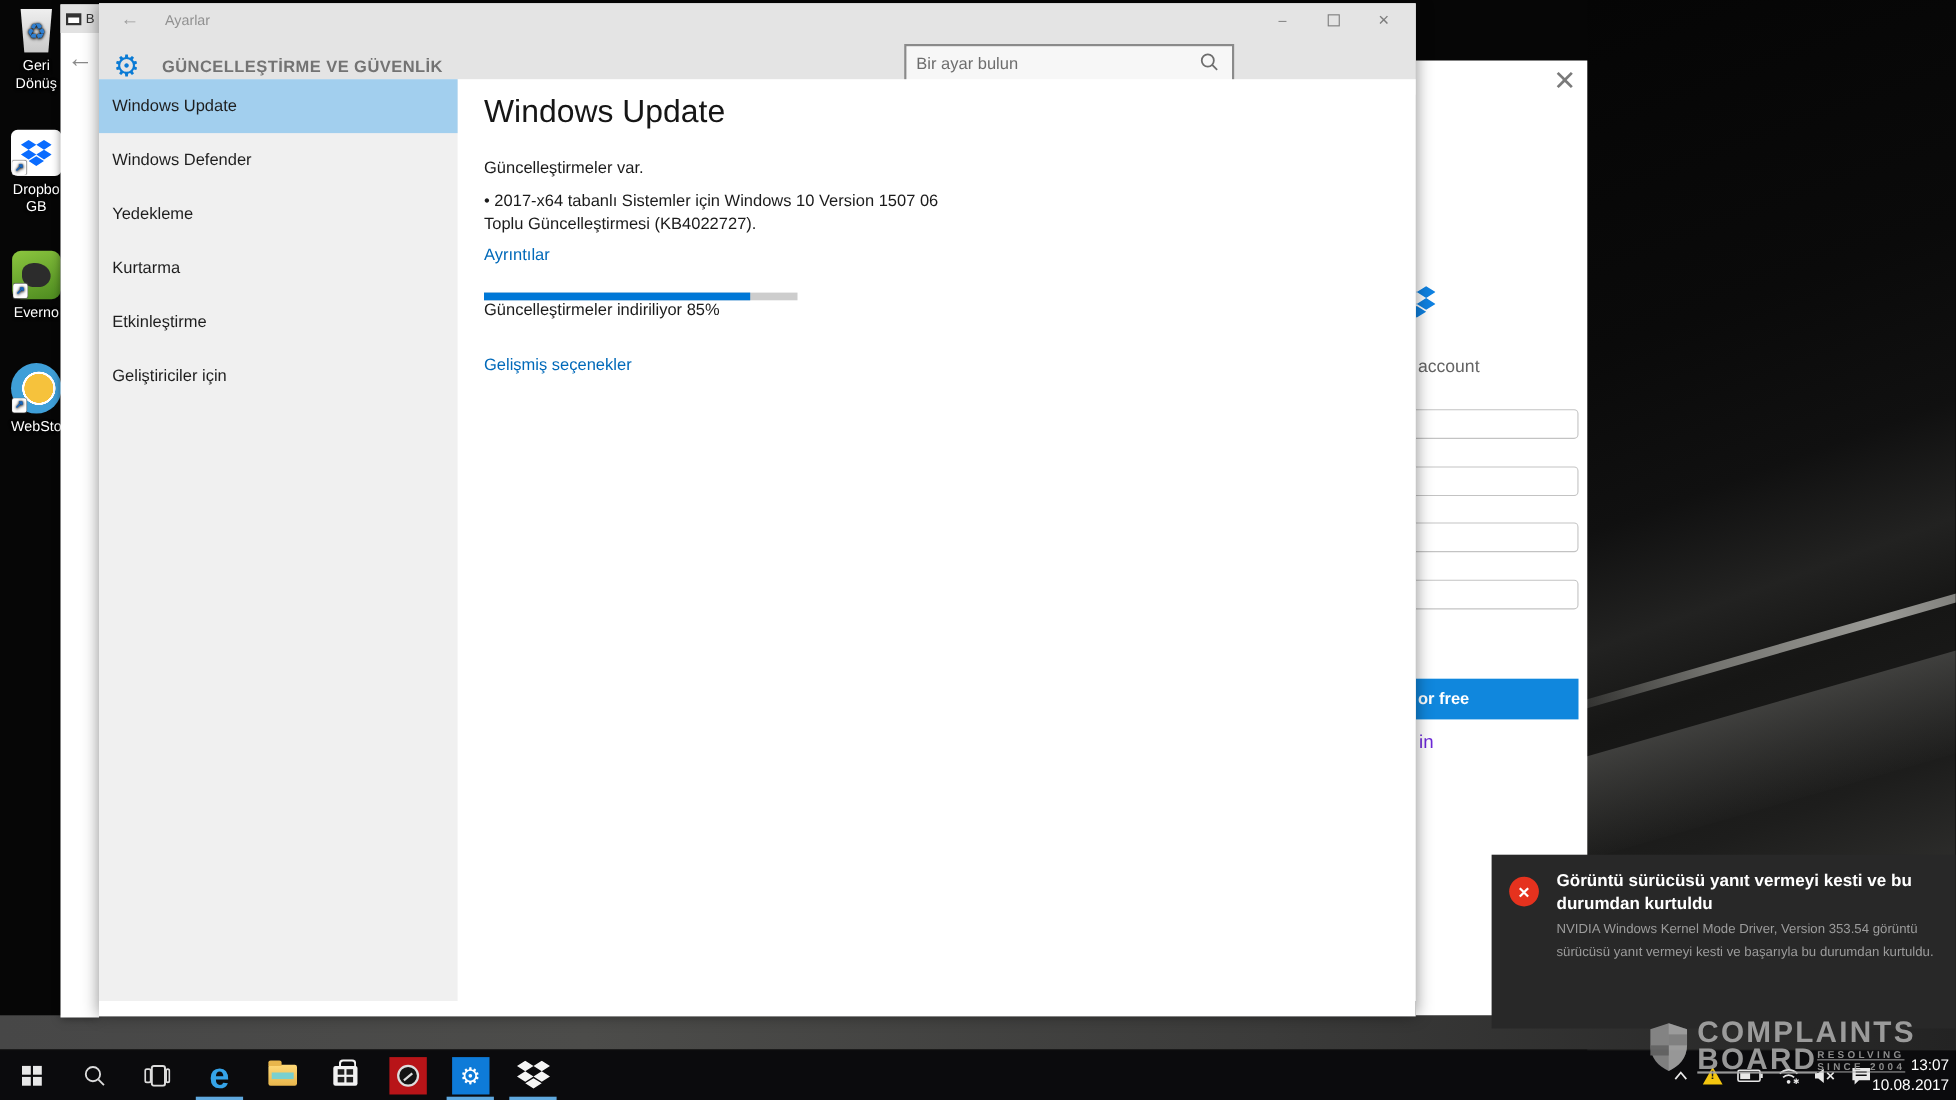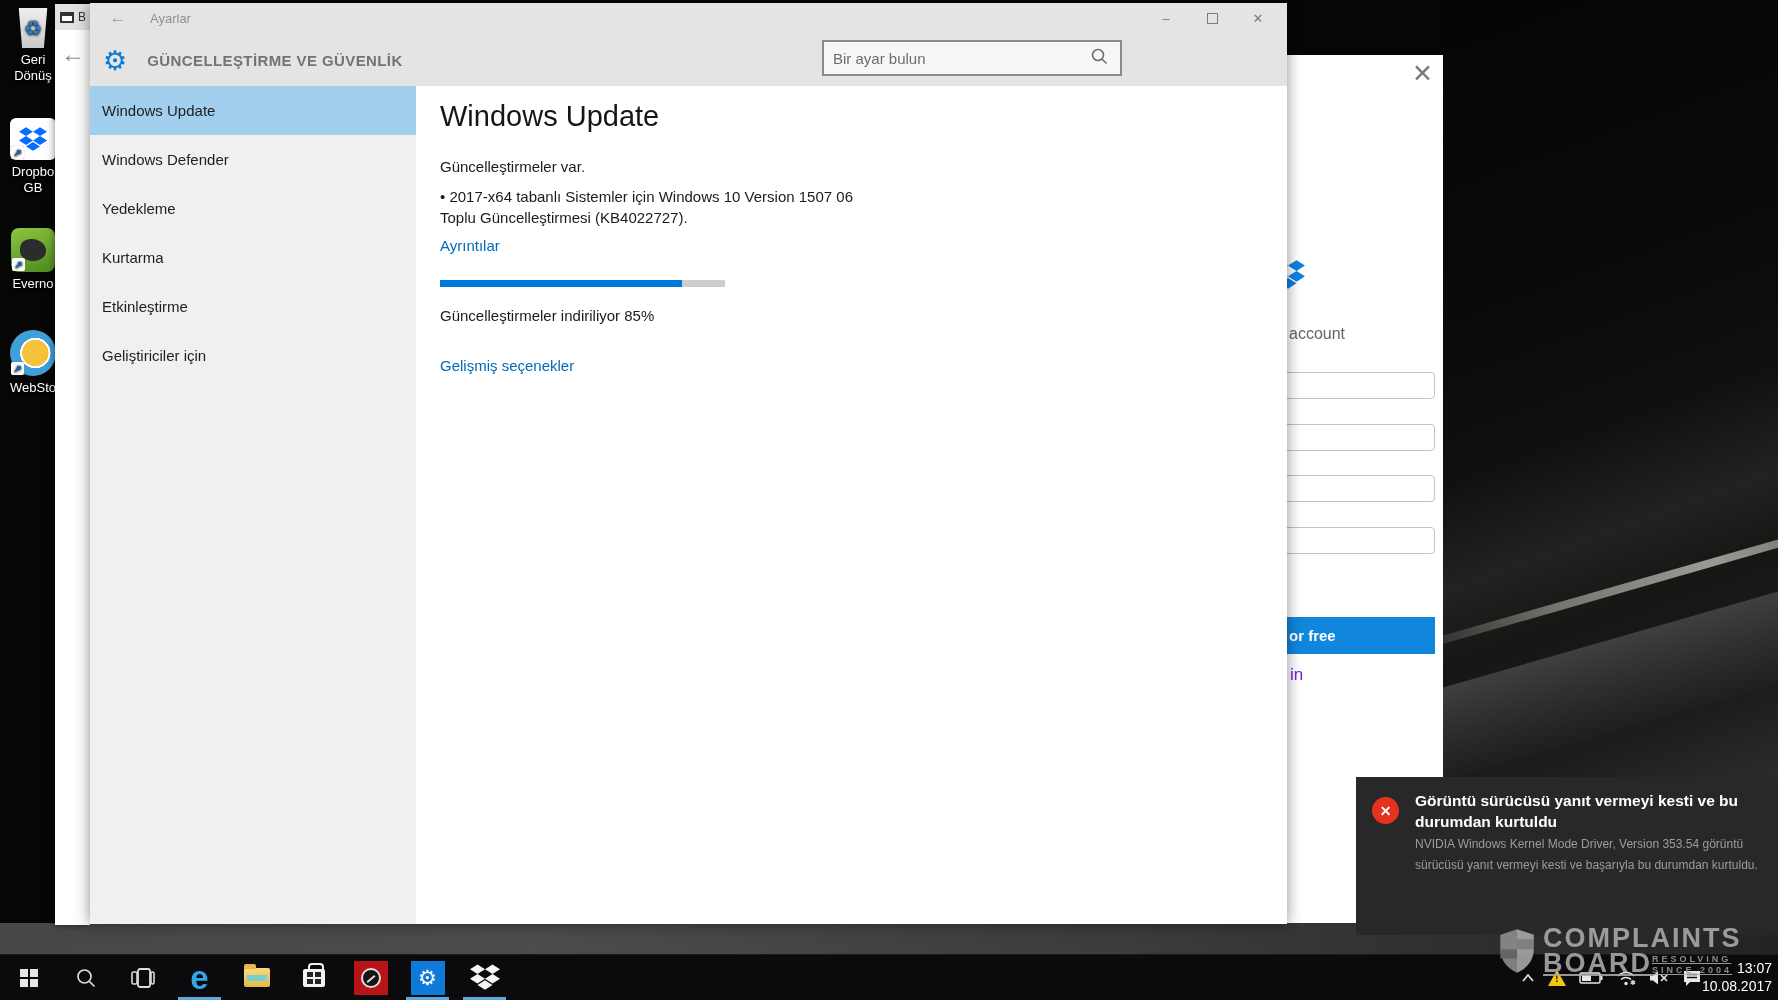--- a/index.html
+++ b/index.html
@@ -52,32 +52,32 @@
   .tb-ctl.max span { display:block; width:11px; height:11px; border:1px solid #7c7c7c; }
   .hdr-row { position:absolute; left:0; top:34px; width:100%; height:46px; display:flex; align-items:center; }
   .hdr-gear { margin-left:13px; color:#0a7bd5; font-size:27px; font-family:"DejaVu Sans", sans-serif; line-height:1; }
   .hdr-title { margin-left:20px; font-size:15px; font-weight:bold; letter-spacing:.4px; color:#737373; }
   .search-box { position:absolute; left:732px; top:37px; width:300px; height:36px; background:#f7f7f7;
     border:2px solid #8a8a8a; display:flex; align-items:center; }
   .search-box input { flex:1; border:none; outline:none; background:transparent; font-size:15px; color:#444;
     padding-left:9px; font-family:"Liberation Sans", sans-serif; }
   .search-box input::placeholder { color:#6d6d6d; opacity:1; }
   .search-ico { width:30px; color:#6d6d6d; }
-  .win-body { position:absolute; left:0; top:83px; width:100%; height:838px; display:flex; background:#fff; }
+  .win-body { position:absolute; left:0; top:69px; width:100%; height:838px; display:flex; background:#fff; }
   .sidebar { width:326px; background:#f0f0f0; height:100%; }
   .side-item { height:49px; display:flex; align-items:center; padding-left:12px; font-size:15px; color:#1e1e1e; }
   .side-item.selected { background:#a2cfee; }
   .content { flex:1; padding:14px 0 0 24px; }
   .c-title { font-size:29px; font-weight:300; color:#161616; }
   .c-status { margin-top:25px; font-size:15px; color:#1b1b1b; }
   .c-item { margin-top:11px; font-size:15px; color:#1b1b1b; width:428px; line-height:21px; }
   .c-link { margin-top:9px; font-size:15px; color:#0069b9; }
   .progress { margin-top:26px; width:285px; height:7px; background:#cdcdcd; }
   .progress-fill { height:100%; background:#0078d7; }
-  .c-downloading { margin-top:20px; font-size:15px; color:#1b1b1b; }
+  .c-downloading { font-size:15px; color:#1b1b1b; }
   .c-adv { margin-top:33px; font-size:15px; color:#0069b9; }
 
   
   .dbx { left:1287px; top:55px; width:156px; height:868px; background:#fff; overflow:hidden; z-index:2; }
   .dbx-close { position:absolute; right:10px; top:4px; color:#7a7a7a; font-size:25px; }
   .dbx-logo { position:absolute; left:-16px; top:205px; }
   .dbx-heading { position:absolute; left:2px; top:270px; font-size:16px; color:#636363; }
   .dbx-field { position:absolute; left:-58px; width:206px; height:27px; background:#fff;
     border:1px solid #c3c3c3; border-radius:4px; }
   .dbx-btn { position:absolute; left:-58px; top:562px; width:206px; height:37px; background:#1087dd; border:none;
@@ -109,21 +109,21 @@
   .red-tile i::after { content:""; position:absolute; left:3px; top:8px; width:10px; height:2px; background:#ddd; transform:rotate(-40deg); }
   .set-tile { width:34px; height:34px; background:#0e7bd8; display:flex; align-items:center; justify-content:center;
     color:#fff; font-size:21px; font-family:"DejaVu Sans", sans-serif; }
   .tray { position:absolute; right:76px; top:0; height:45px; display:flex; align-items:center; gap:13px; color:#e8e8e8; }
   .tray svg { display:block; }
   .warn-tri { width:0; height:0; border-left:9px solid transparent; border-right:9px solid transparent; border-bottom:16px solid #f4c60f; position:relative; }
   .warn-tri::after { content:"!"; position:absolute; left:-2px; top:2px; color:#1a1a1a; font-size:11px; font-weight:bold; }
   .clock { position:absolute; right:6px; top:4px; text-align:right; color:#fff; font-size:14px; line-height:18px; }
 
   
-  .watermark { left:1497px; top:926px; z-index:6; display:flex; align-items:center; gap:6px; opacity:.88; }
+  .watermark { left:1497px; top:926px; z-index:6; display:flex; align-items:flex-end; gap:6px; opacity:.88; }
   .wm-text { color:#ababab; font-weight:bold; letter-spacing:2px; }
   .wm-l1 { font-size:27px; line-height:25px; }
   .wm-row { display:flex; align-items:flex-start; gap:0;text-decoration:underline; }
   .wm-l2 { font-size:27px; line-height:25px; }
   .wm-tag { font-size:9px; letter-spacing:3px; line-height:11px; padding-top:3px; color:#9d9d9d; }
 </style>
 </head>
 <body>
 
 <div class="screen">

